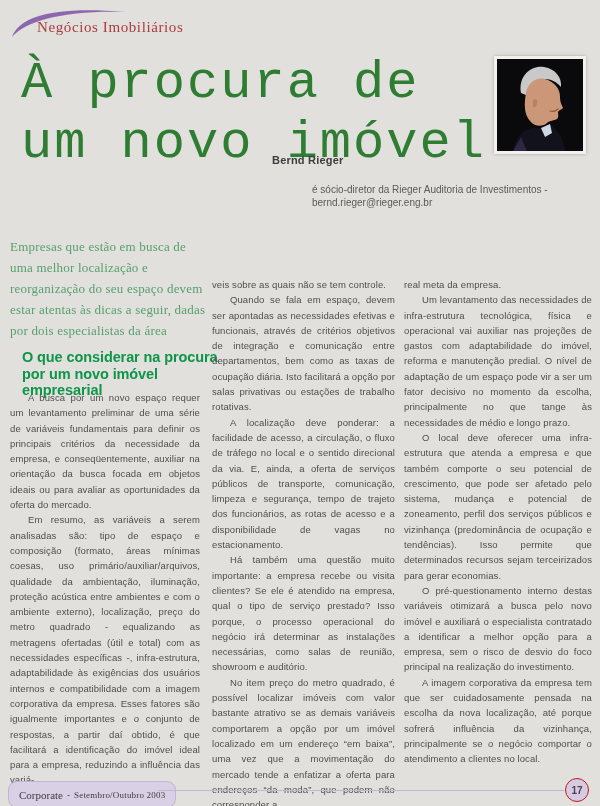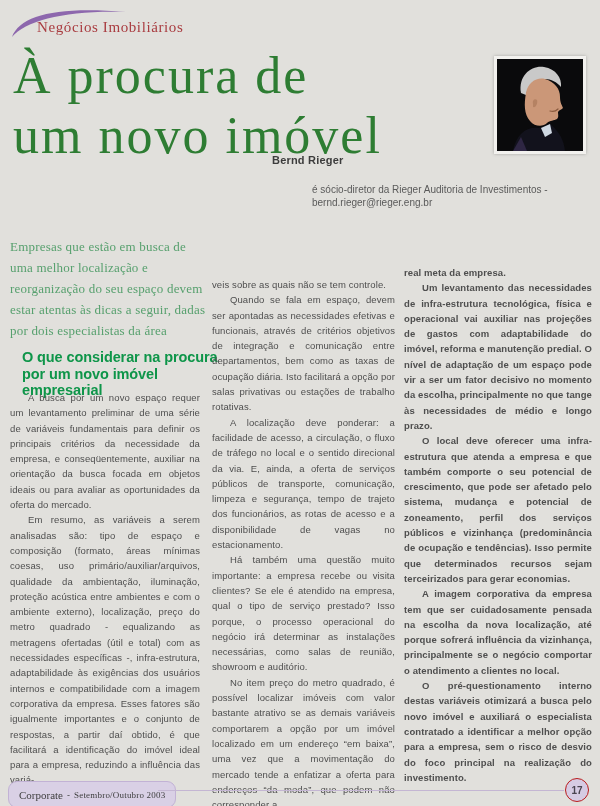--- a/index.html
+++ b/index.html
@@ -11,22 +11,22 @@
     -webkit-font-smoothing:antialiased;
   }
   
   .swoosh{position:absolute;left:10px;top:6px;}
   .section-label{
     position:absolute;left:37px;top:19px;
     font-family:"Liberation Serif",serif;
     font-size:15px;color:#a93c40;letter-spacing:.6px;white-space:nowrap;
   }
   .title{
-    position:absolute;left:13px;top:46px;margin:0;
-    font-family:Liberation Serif, serif;font-weight:400;
+    position:absolute;left:13px;top:46px;margin:8px;
+    font-family:Liberation Mono, monospace;font-weight:400;
     font-size:52px;line-height:60px;letter-spacing:2px;color:#2e7d33;
     white-space:nowrap;
   }
   
   .photo{
     position:absolute;left:494px;top:56px;width:86px;height:92px;
     border:3px solid #f2f1ee;box-shadow:0 0 3px rgba(60,60,60,.35);
     background:#0a0a0c;
   }
   .photo svg{display:block;}
@@ -47,21 +47,21 @@
   
   .col{
     position:absolute;
     font-size:9.5px;line-height:15.3px;letter-spacing:.1px;
     color:#4e4e4e;text-align:justify;
   }
   .col p{margin:0;text-indent:18px;}
   .col p.cont{text-indent:0;}
   .col1{left:10px;top:390px;width:190px;}
   .col2{left:212px;top:277px;width:183px;}
-  .col3{left:404px;top:265px;width:188px;font-weight:bold;}
+  .col3{left:404px;top:277px;width:188px;}
   
   .footer-badge{
     position:absolute;left:8px;top:781px;height:17px;padding:4px 10px;
     background:#d9d0e5;border:1px solid #c2b2d5;border-radius:9px;
     display:flex;align-items:center;gap:4px;color:#3e3e3e;white-space:nowrap;
   }
   .journal{font-family:"Liberation Serif",serif;font-size:11px;}
   .issue-sep{font-size:9px;}
   .issue{font-family:"Liberation Serif",serif;font-size:9px;letter-spacing:.2px;}
   .footer-rule{position:absolute;left:158px;right:36px;top:790px;height:1px;background:#c4b6d3;}
@@ -117,22 +117,22 @@
     <p>Quando se fala em espaço, devem ser apontadas as necessidades efetivas e funcionais, através de critérios objetivos de integração e comunicação entre departamentos, bem como as taxas de ocupação diária. Isto facilitará a opção por salas privativas ou estações de trabalho rotativas.</p>
     <p>A localização deve ponderar: a facilidade de acesso, a circulação, o fluxo de tráfego no local e o sentido direcional da via. E, ainda, a oferta de serviços públicos de transporte, comunicação, limpeza e segurança, tempo de trajeto dos funcionários, as rotas de acesso e a disponibilidade de vagas no estacionamento.</p>
     <p>Há também uma questão muito importante: a empresa recebe ou visita clientes? Se ele é atendido na empresa, qual o tipo de serviço prestado? Isso porque, o processo operacional do negócio irá determinar as instalações necessárias, como salas de reunião, showroom e auditório.</p>
     <p>No item preço do metro quadrado, é possível localizar imóveis com valor bastante atrativo se as demais variáveis comportarem a opção por um imóvel localizado em um endereço “em baixa”, uma vez que a movimentação do mercado tende a enfatizar a oferta para endereços “da moda”, que podem não corresponder a</p>
   </div>
 
   <div class="col col3">
     <p class="cont">real meta da empresa.</p>
     <p>Um levantamento das necessidades de infra-estrutura tecnológica, física e operacional vai auxiliar nas projeções de gastos com adaptabilidade do imóvel, reforma e manutenção predial. O nível de adaptação de um espaço pode vir a ser um fator decisivo no momento da escolha, principalmente no que tange às necessidades de médio e longo prazo.</p>
     <p>O local deve oferecer uma infra-estrutura que atenda a empresa e que também comporte o seu potencial de crescimento, que pode ser afetado pelo sistema, mudança e potencial de zoneamento, perfil dos serviços públicos e vizinhança (predominância de ocupação e tendências). Isso permite que determinados recursos sejam terceirizados para gerar economias.</p>
+    <p>O pré-questionamento interno destas variáveis otimizará a busca pelo novo imóvel e auxiliará o especialista contratado a identificar a melhor opção para a empresa, sem o risco de desvio do foco principal na realização do investimento.</p>
     <p>A imagem corporativa da empresa tem que ser cuidadosamente pensada na escolha da nova localização, até porque sofrerá influência da vizinhança, principalmente se o negócio comportar o atendimento a clientes no local.</p>
-    <p>O pré-questionamento interno destas variáveis otimizará a busca pelo novo imóvel e auxiliará o especialista contratado a identificar a melhor opção para a empresa, sem o risco de desvio do foco principal na realização do investimento.</p>
   </div>
 
   <div class="footer-badge">
     <span class="journal">Corporate</span>
     <span class="issue-sep">-</span>
     <span class="issue">Setembro/Outubro 2003</span>
   </div>
   <div class="footer-rule"></div>
   <div class="page-number">17</div>
 

